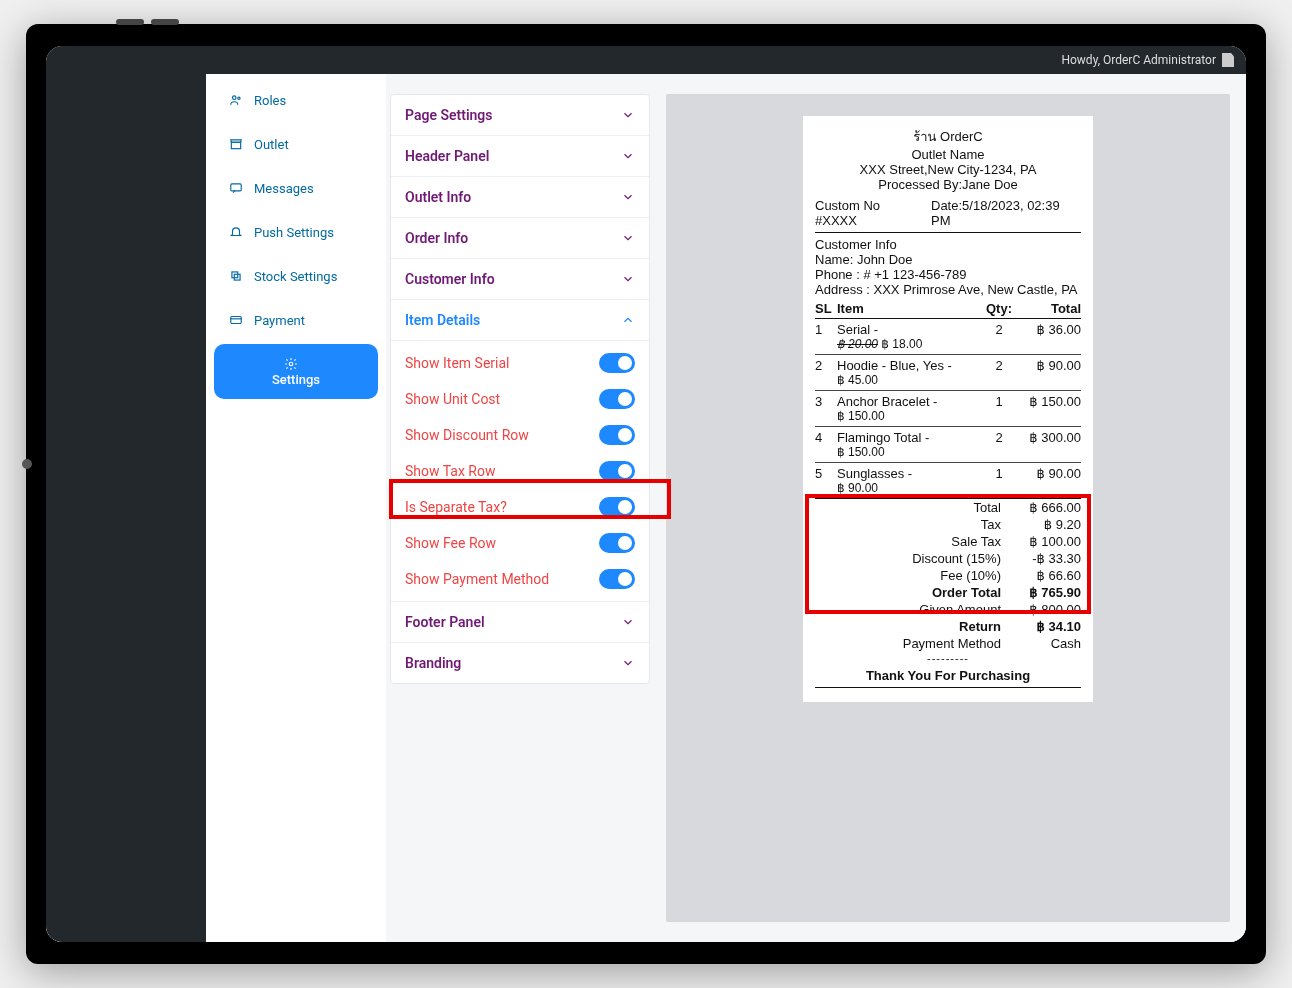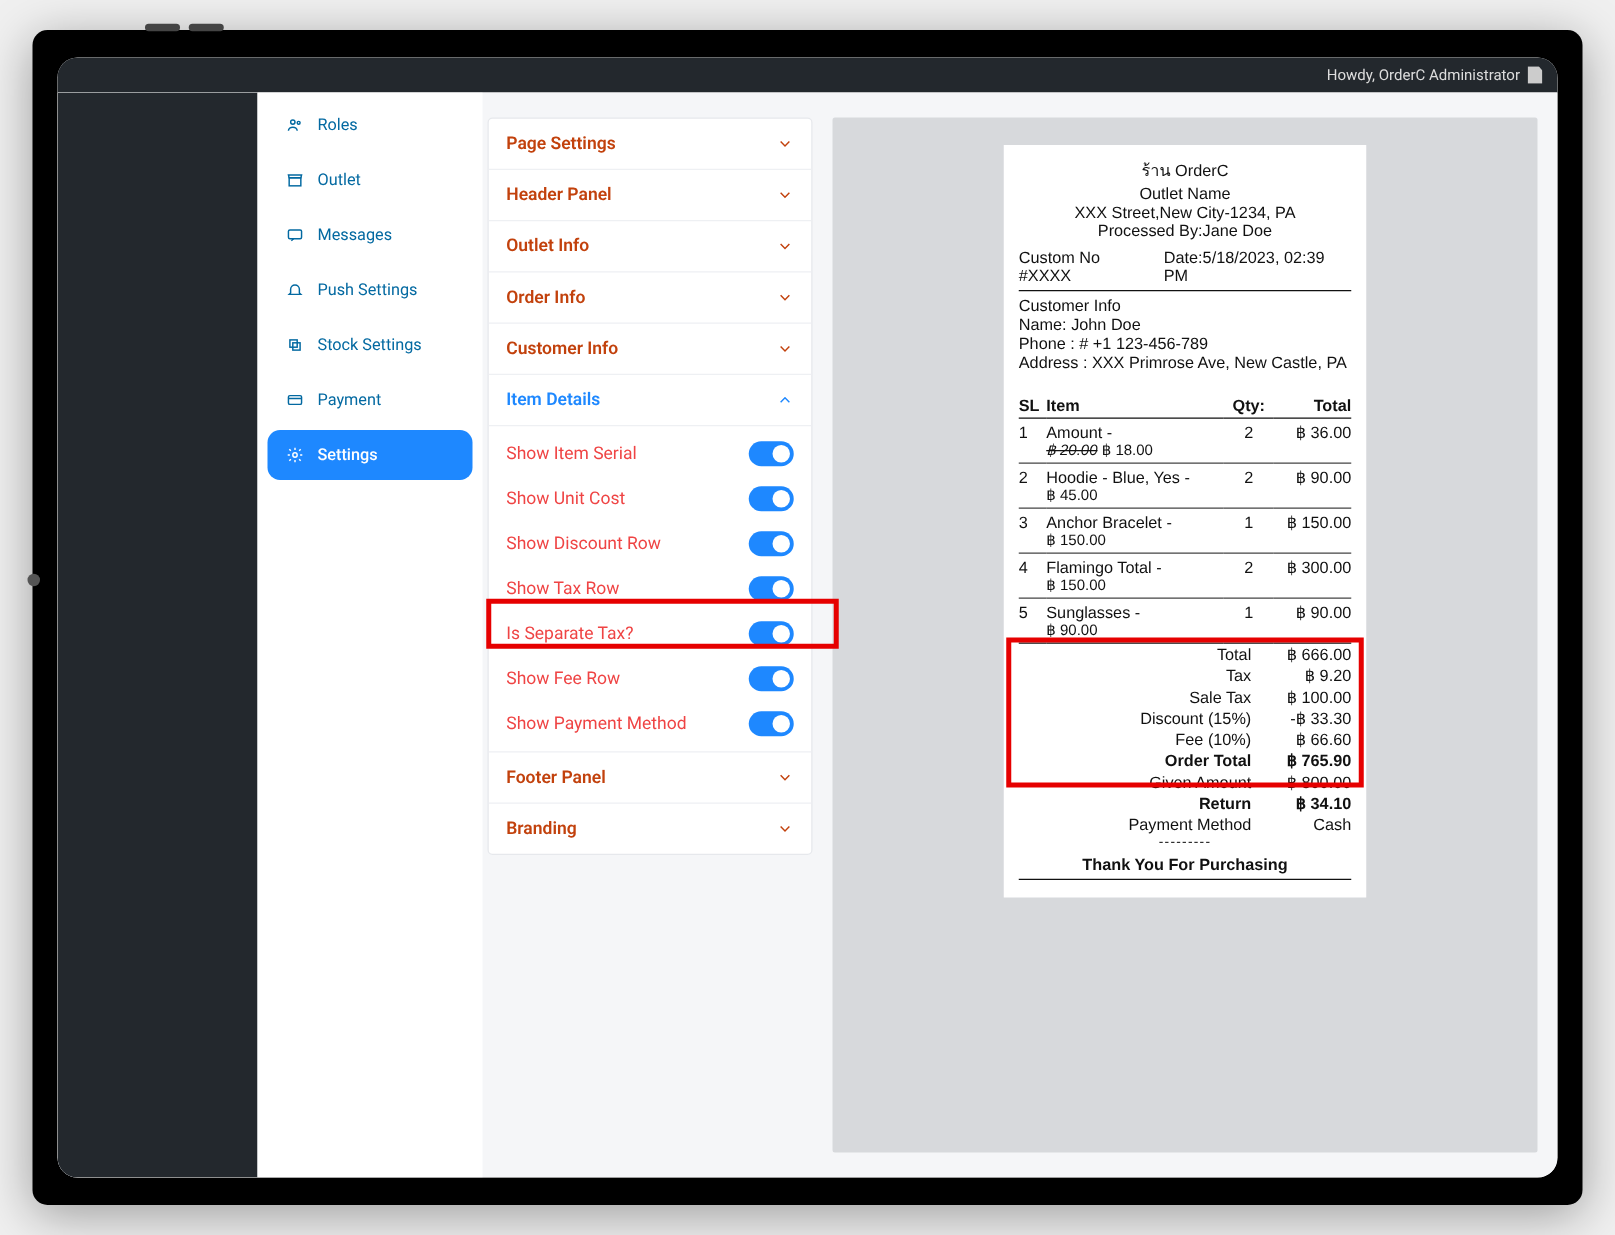--- a/index.html
+++ b/index.html
@@ -105,20 +105,21 @@
     border-radius: 10px;
     margin: 4px 8px;
   }
   .side-item.top-cut {
     padding-top: 4px;
   }
   .side-item.active {
     background: #1e88ff;
     color: #fff;
     font-weight: 500;
+    flex-direction: column;
   }
   .side-item .ic {
     width: 16px;
     height: 16px;
     margin-right: 10px;
     display: inline-flex;
     align-items: center;
     justify-content: center;
   }
   .side-item .ic svg { width: 14px; height: 14px; }
@@ -132,21 +133,21 @@
   }
   .acc-row {
     display: flex;
     align-items: center;
     justify-content: space-between;
     padding: 12px 14px;
     border-bottom: 1px solid #eef0f3;
     cursor: pointer;
     font-size: 14px;
     font-weight: 600;
-    color: #c2410c;
+    color: #701a75;
   }
   .acc-row.expanded {
     color: #1e88ff;
   }
   .acc-row .chev { width: 14px; height: 14px; }
   .opt-list {
     padding: 4px 0;
     border-bottom: 1px solid #eef0f3;
     position: relative;
   }
@@ -197,21 +198,21 @@
     padding: 10px 12px 14px;
     font-family: Arial, sans-serif;
     font-size: 13px;
     color: #111;
     align-self: flex-start;
     position: relative;
   }
   .receipt .center { text-align: center; }
   .receipt .hr { border-top: 1px solid #111; margin: 4px 0; }
   .order-row { display: flex; justify-content: space-between; }
-  .items-table { width: 100%; border-collapse: collapse; margin-top: 18px; }
+  .items-table { width: 100%; border-collapse: collapse; margin-top: 2px; }
   .items-table th {
     text-align: left;
     font-size: 13px;
     border-bottom: 1.5px solid #111;
     padding: 2px 0;
     font-weight: 700;
   }
   .items-table th.qty, .items-table td.qty { text-align: center; }
   .items-table th.tot, .items-table td.tot { text-align: right; }
   .items-table td {
@@ -426,21 +427,21 @@
                   <th style="width:22px">SL</th>
                   <th>Item</th>
                   <th class="qty" style="width:40px">Qty:</th>
                   <th class="tot" style="width:62px">Total</th>
                 </tr>
               </thead>
               <tbody id="receipt-items-body">
                   <tr>
                     <td>1</td>
                     <td>
-                      <div>Amount -</div>
+                      <div>Serial -</div>
                       <div class="item-desc"><span class="strike">฿ 20.00</span> <span>฿ 18.00</span></div>
                     </td>
                     <td class="qty">2</td>
                     <td class="tot">฿ 36.00</td>
                   </tr>
                   <tr>
                     <td>2</td>
                     <td>
                       <div>Hoodie - Blue, Yes -</div>
                       <div class="item-desc"><span>฿ 45.00</span></div>

